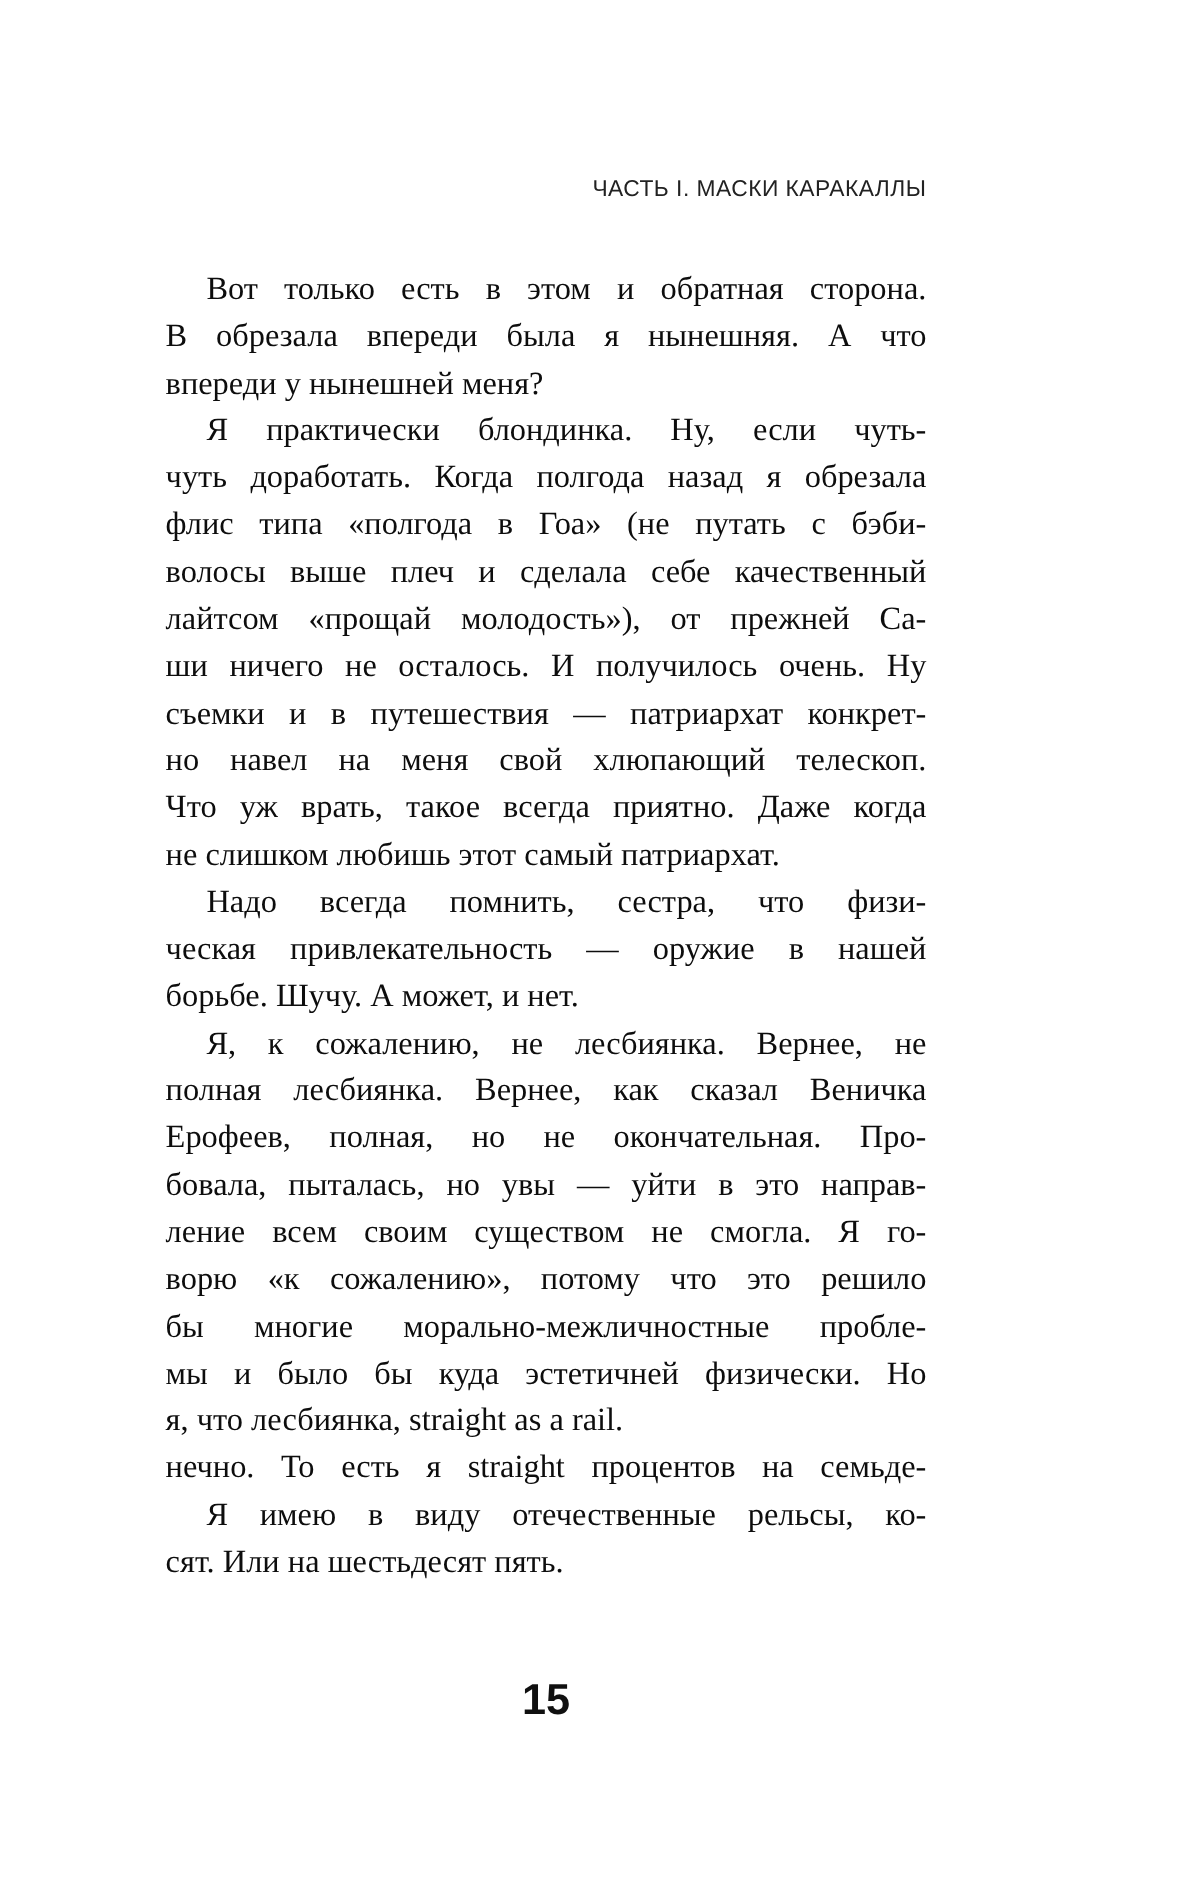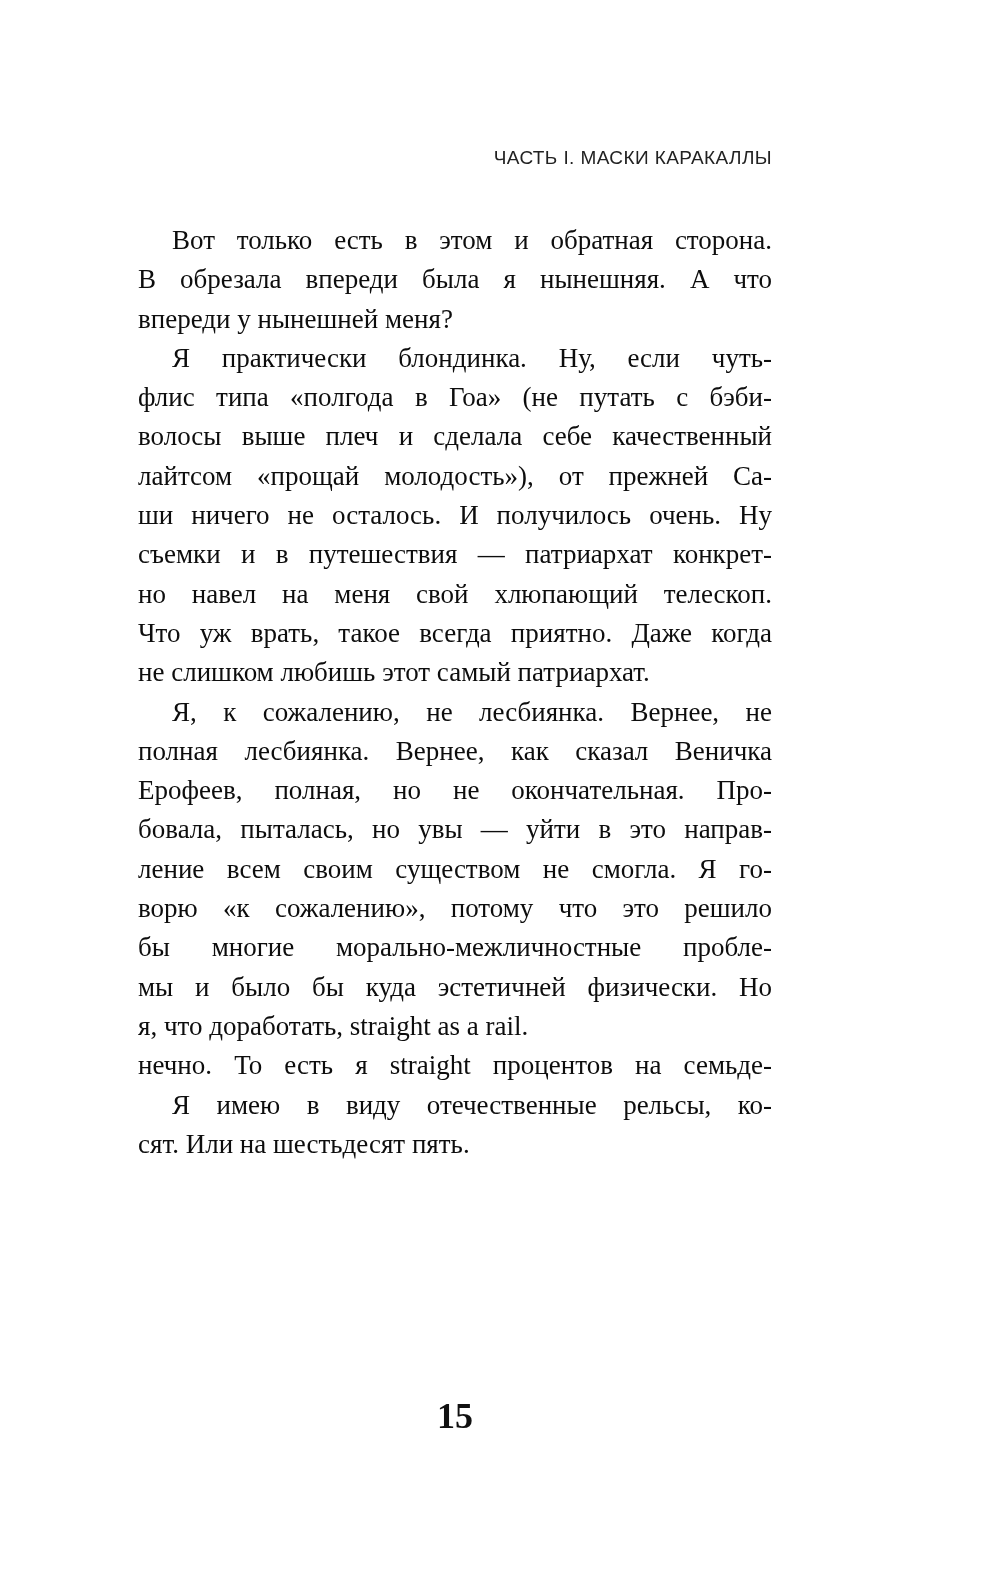--- a/index.html
+++ b/index.html
@@ -59,21 +59,21 @@
   }
   .line.last {
     text-align-last: left;
   }
   .page-number {
     position: absolute;
     left: 138px;
     top: 1398px;
     width: 634px;
     text-align: center;
-    font-family: Liberation Serif, serif;
+    font-family: Liberation Sans, sans-serif;
     font-size: 36px;
     font-weight: 700;
     line-height: 36px;
     color: #101010;
   }
 </style>
 </head>
 <body>
 
 <div class="page">
@@ -81,39 +81,45 @@
   <div class="running-header">ЧАСТЬ I. МАСКИ КАРАКАЛЛЫ</div>
 
   <div class="body-text">
       <p class="para">
         <span class="line first">Вот только есть в этом и обратная сторона.</span>
         <span class="line">В обрезала впереди была я нынешняя. А что</span>
         <span class="line last">впереди у нынешней меня?</span>
       </p>
       <p class="para">
         <span class="line first">Я практически блондинка. Ну, если чуть-</span>
+        <span class="line">чуть доработать. Когда полгода назад я обрезала</span>
         <span class="line">флис типа «полгода в Гоа» (не путать с бэби-</span>
         <span class="line">волосы выше плеч и сделала себе качественный</span>
         <span class="line">лайтсом «прощай молодость»), от прежней Са-</span>
         <span class="line">ши ничего не осталось. И получилось очень. Ну</span>
         <span class="line">съемки и в путешествия — патриархат конкрет-</span>
         <span class="line">но навел на меня свой хлюпающий телескоп.</span>
         <span class="line">Что уж врать, такое всегда приятно. Даже когда</span>
         <span class="line last">не слишком любишь этот самый патриархат.</span>
       </p>
       <p class="para">
+        <span class="line first">Надо всегда помнить, сестра, что физи-</span>
+        <span class="line">ческая привлекательность — оружие в нашей</span>
+        <span class="line last">борьбе. Шучу. А может, и нет.</span>
+      </p>
+      <p class="para">
         <span class="line first">Я, к сожалению, не лесбиянка. Вернее, не</span>
         <span class="line">полная лесбиянка. Вернее, как сказал Веничка</span>
         <span class="line">Ерофеев, полная, но не окончательная. Про-</span>
         <span class="line">бовала, пыталась, но увы — уйти в это направ-</span>
         <span class="line">ление всем своим существом не смогла. Я го-</span>
         <span class="line">ворю «к сожалению», потому что это решило</span>
         <span class="line">бы многие морально-межличностные пробле-</span>
         <span class="line">мы и было бы куда эстетичней физически. Но</span>
-        <span class="line last">я, что доработать, straight as a rail.</span>
+        <span class="line last">я, что лесбиянка, straight as a rail.</span>
       </p>
       <p class="para">
         <span class="line">нечно. То есть я straight процентов на семьде-</span>
         <span class="line first">Я имею в виду отечественные рельсы, ко-</span>
         <span class="line last">сят. Или на шестьдесят пять.</span>
       </p>
     </div>
 
   <div class="page-number">15</div>
 

